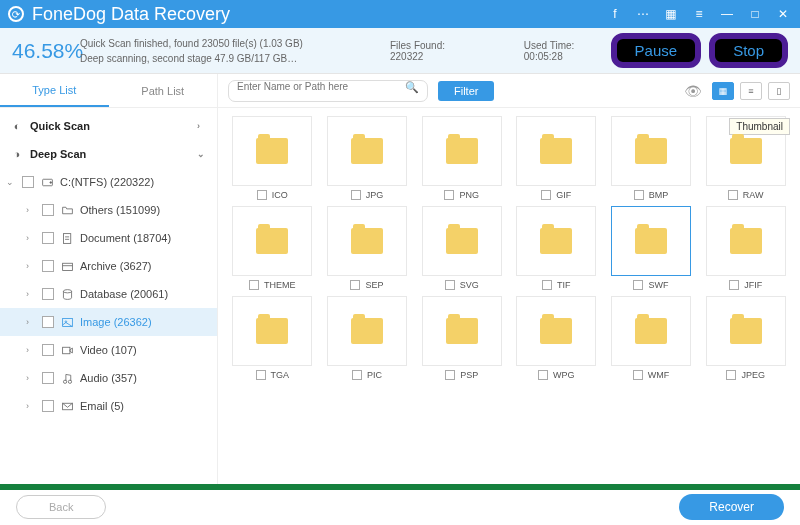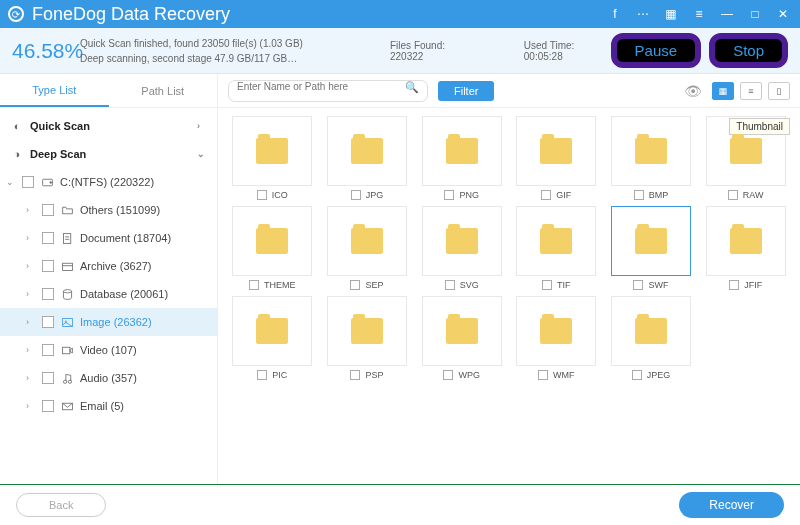--- a/index.html
+++ b/index.html
@@ -41,21 +41,21 @@
 .eye{color:#999;font-size:14px;margin-right:4px;cursor:pointer}
 .tooltip{position:absolute;top:36px;right:0;background:#fffef0;border:1px solid #ccc;padding:2px 6px;font-size:10px;color:#333;white-space:nowrap}
 .grid{flex:1;padding:8px 10px;display:grid;grid-template-columns:repeat(6,1fr);gap:6px 6px;overflow-y:auto;align-content:start}
 .item{display:flex;flex-direction:column;align-items:center}
 .thumb{width:80px;height:70px;border:1px solid #e8e8e8;display:flex;align-items:center;justify-content:center;margin-bottom:4px}
 .item.sel .thumb{border:1.5px solid #3799e4}
 .folder{width:32px;height:26px;background:#f4d168;border-radius:2px;position:relative}
 .folder::before{content:"";position:absolute;top:-4px;left:2px;width:12px;height:5px;background:#f4d168;border-radius:2px 2px 0 0}
 .cap{display:flex;align-items:center;gap:5px;font-size:9px;color:#555}
 .cap .cb{width:10px;height:10px;border:1px solid #aaa}
-.footer{height:40px;display:flex;align-items:center;padding:0 16px;border-top:1px solid #15803d}
+.footer{height:40px;display:flex;align-items:center;padding:0 16px;border-top:6px solid #15803d}
 .back{border:1px solid #ccc;color:#aaa;background:#fff;border-radius:14px;padding:5px 32px;font-size:11px;cursor:pointer}
 .recover{margin-left:auto;background:#3799e4;color:#fff;border:none;border-radius:14px;padding:6px 30px;font-size:12px;cursor:pointer}
 svg{width:13px;height:13px}
 </style>
 </head>
 <body>
 
 <div class="titlebar">
   <div class="logo">⟳</div>
   <div class="title">FoneDog Data Recovery</div>
@@ -333,20 +333,29 @@
             <span class="cb"></span>
             <span>JFIF</span>
           </div>
         </div>
         <div class="item">
           <div class="thumb">
             <div class="folder"></div>
           </div>
           <div class="cap">
             <span class="cb"></span>
+            <span>TGA</span>
+          </div>
+        </div>
+        <div class="item">
+          <div class="thumb">
+            <div class="folder"></div>
+          </div>
+          <div class="cap">
+            <span class="cb"></span>
             <span>PIC</span>
           </div>
         </div>
         <div class="item">
           <div class="thumb">
             <div class="folder"></div>
           </div>
           <div class="cap">
             <span class="cb"></span>
             <span>PSP</span>

